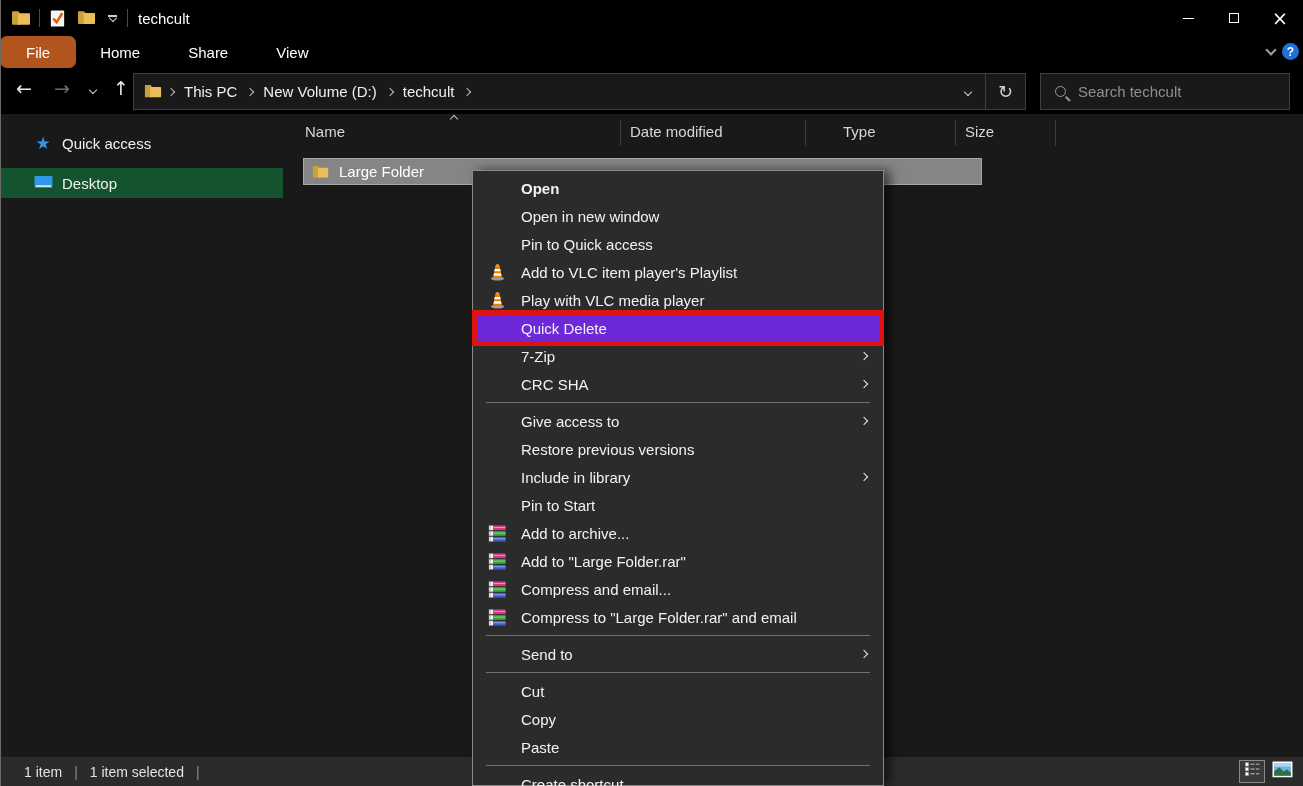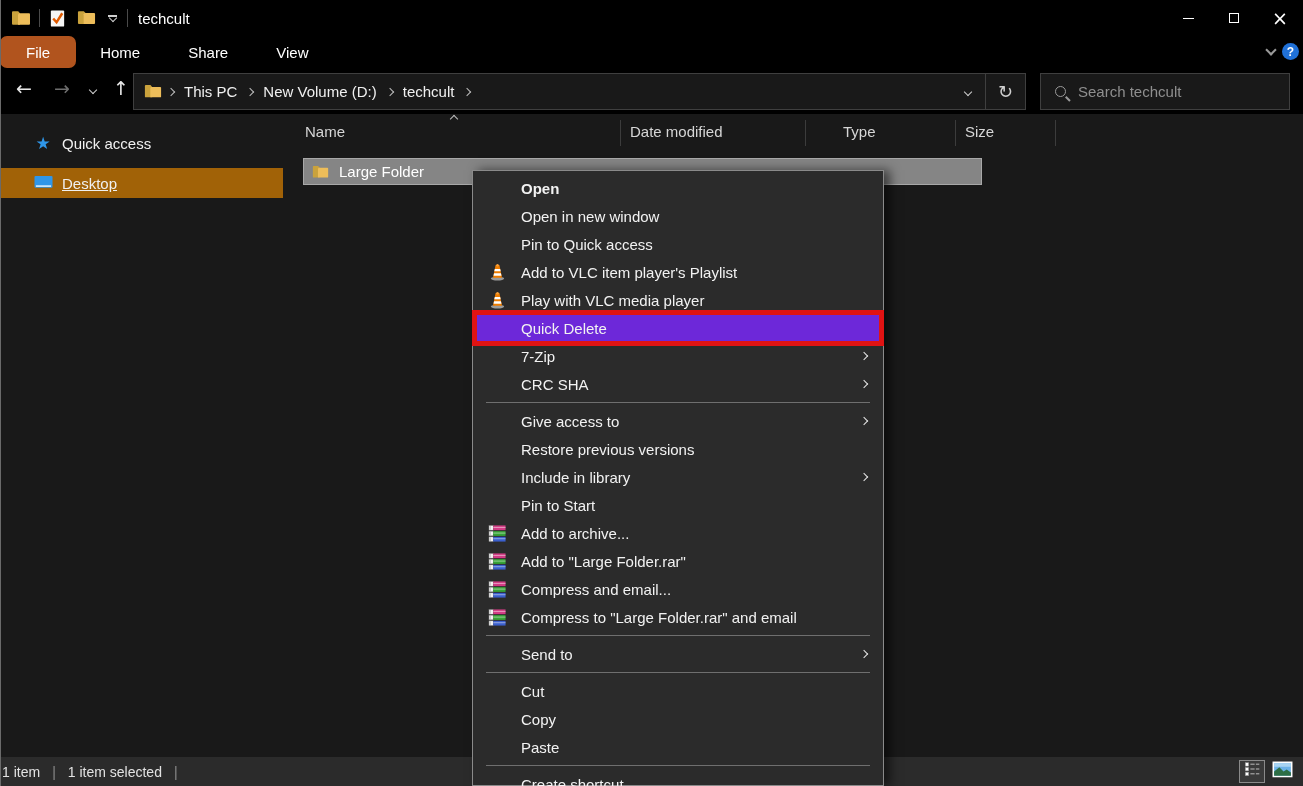--- a/index.html
+++ b/index.html
@@ -42,21 +42,21 @@
   .crumb-sep { color:#bdbdbd; margin:0 6px; }
   #addr-chevron, #refresh-icon { color:#cfcfcf; }
   .vline { width:1px; height:35px; background:#3f3f3f; }
   #magnifier { width:11px; height:11px; border:1.6px solid #9a9a9a; border-radius:50%; position:relative; margin:0 12px 0 14px; }
   #magnifier::after { content:""; position:absolute; width:6px; height:1.6px; background:#9a9a9a; transform:rotate(45deg); left:9px; top:11px; }
 
   
   #sidebar { left:0; top:114px; width:283px; height:643px; background:#191919; }
   .side-row { height:30px; display:flex; align-items:center; color:#f0f0f0; font-size:15px; }
   .side-row .ic { width:20px; margin-left:33px; margin-right:9px; display:flex; justify-content:center; }
-  .side-row.active { background:#a16207;text-decoration:underline; }
+  .side-row.active { background:#14532d; }
   #qa-star { color:#2f96e8; font-size:17px; font-family:"DejaVu Sans",sans-serif; }
 
   #main { left:283px; top:114px; width:1020px; height:643px; background:#191919; }
   .hdr-cell { position:absolute; top:0; height:34px; display:flex; align-items:center; color:#d6d6d6; font-size:15px; }
   .hdr-vline { position:absolute; top:6px; width:1px; height:26px; background:#3c3c3c; }
   #sort-chevron { position:absolute; left:168px; top:2px; color:#bdbdbd; }
 
   #file-row { position:absolute; left:20px; top:44px; width:679px; height:27px; background:#858585; border:1px solid #a8a8a8; display:flex; align-items:center; color:#fff; font-size:15px; }
   #file-row .fic { margin:0 10px 0 8px; display:flex; }
 
@@ -357,21 +357,21 @@
     <div class="menu-item">
       <span class="mi-label">Paste</span>
     </div>
     <div class="menu-sep"></div>
     <div class="menu-item">
       <span class="mi-label">Create shortcut</span>
     </div>
   </div>
 
 <div class="abs" id="statusbar">
-  <span style="margin-left:2px;">1 item</span>
+  <span style="margin-left:24px;">1 item</span>
   <span class="st-sep">|</span>
   <span>1 item selected</span>
   <span class="st-sep">|</span>
 </div>
 <div class="abs" id="view-toggles">
   <div class="vt-btn active" id="vt-details">
       <span><svg width="17" height="17" viewBox="0 0 20 20">
           <rect x="1.5" y="2" width="4" height="4" fill="#fff" stroke="#888" stroke-width="0.6"></rect>
           <rect x="7.5" y="3" width="5" height="1.6" fill="#9a9a9a"></rect>
           <rect x="14" y="3" width="4" height="1.6" fill="#9a9a9a"></rect>

